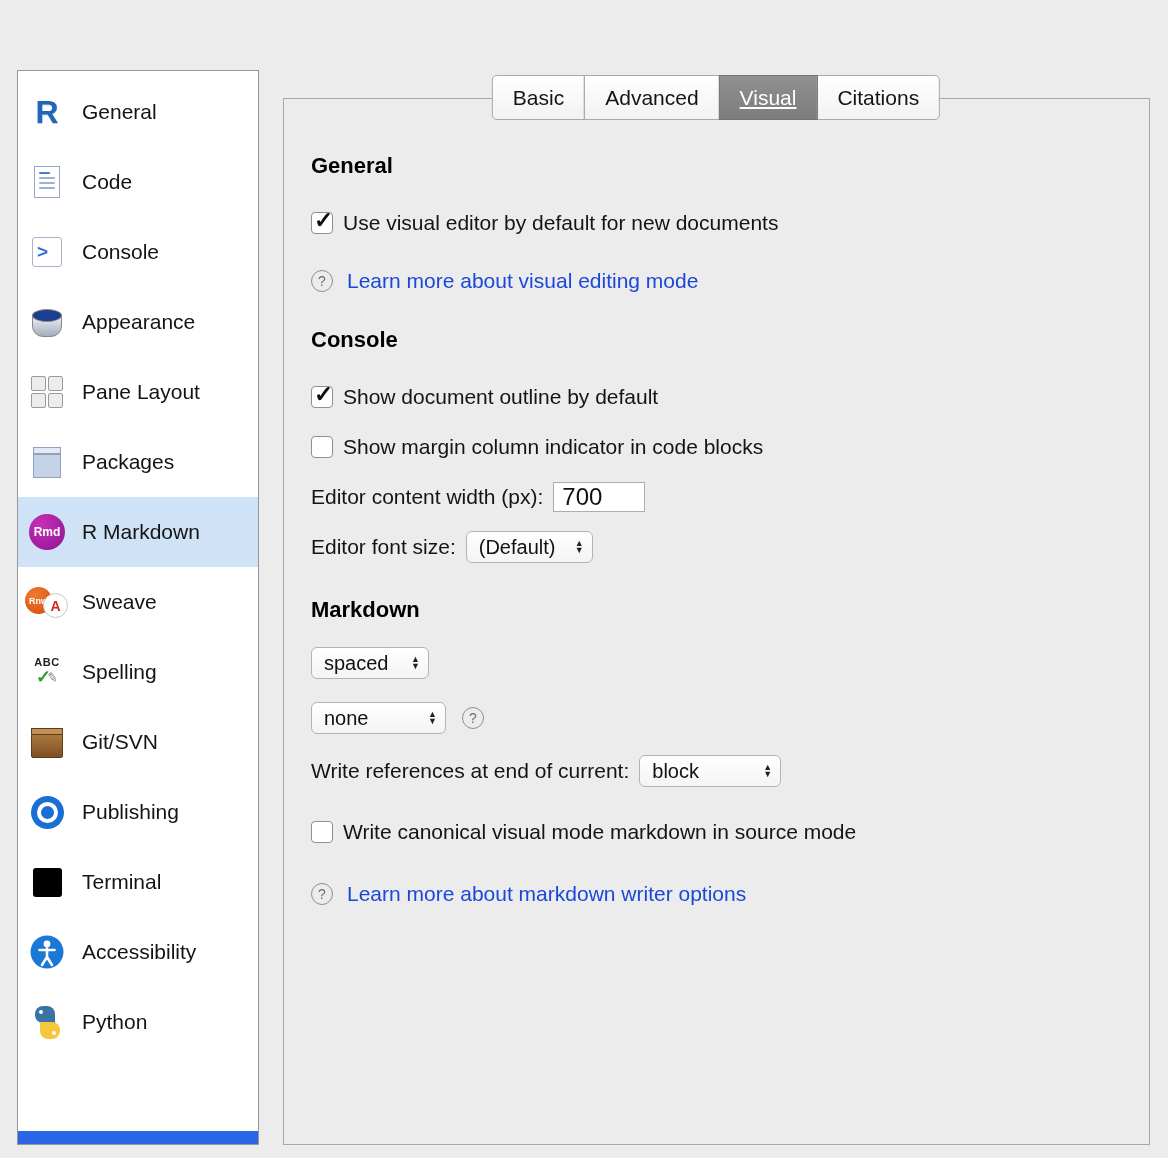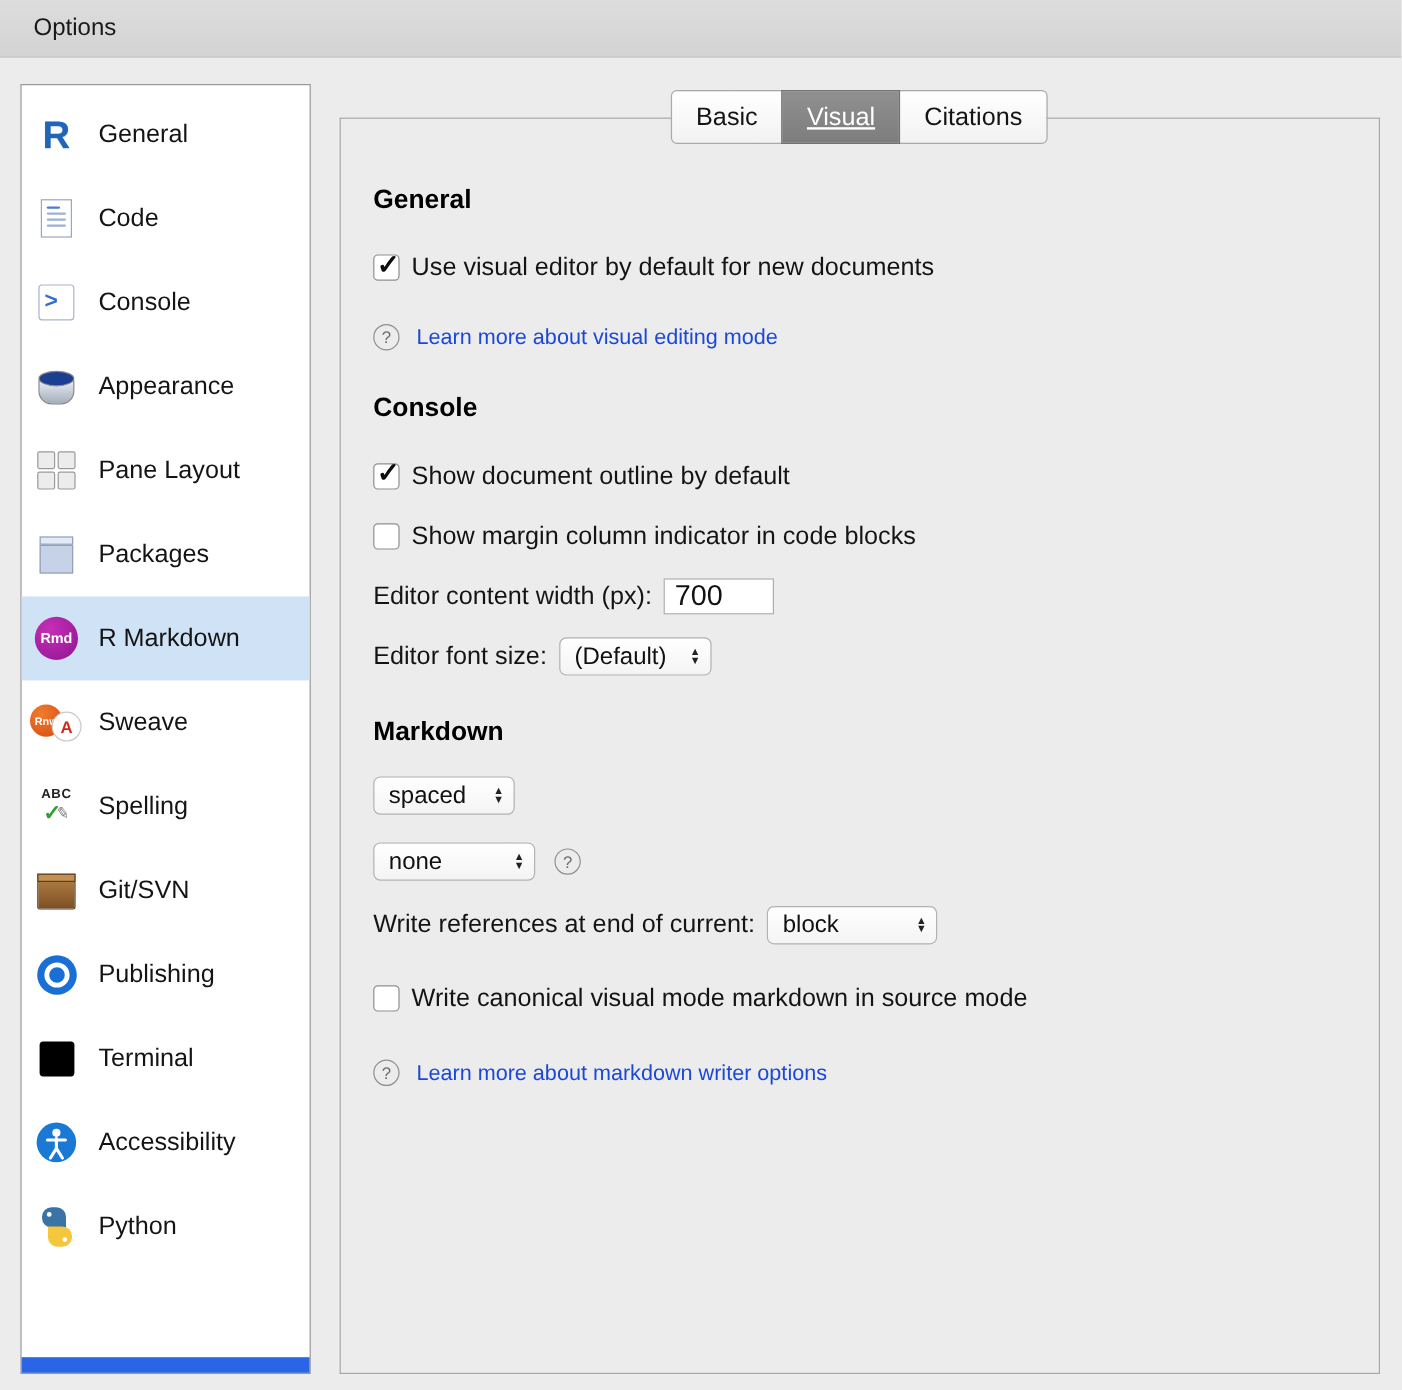--- a/index.html
+++ b/index.html
@@ -80,37 +80,34 @@
   .row{position:absolute;left:27px;height:34px;display:flex;align-items:center;gap:10px;white-space:nowrap;}
   .heading{font-weight:bold;font-size:22px;color:#000;}
   .lbl{font-size:21px;color:#141414;text-align:right;}
   .checkbox{width:22px;height:22px;min-width:22px;background:#fff;border:1.5px solid #8f8f8f;
             border-radius:4px;position:relative;display:inline-block;cursor:default;}
   .checkbox .mark{display:none;position:absolute;left:2px;top:-6px;font-size:23px;font-weight:bold;color:#0d0d0d;}
   .checkbox.checked .mark{display:block;}
   .qmark{width:22px;height:22px;min-width:22px;border-radius:50%;border:1.5px solid #8f8f8f;color:#6e6e6e;
          font-size:14px;display:flex;align-items:center;justify-content:center;}
   .helprow{gap:14px;}
-  .link{color:#1b48d8;font-size:18px;text-decoration:none;cursor:pointer;}
+  .link{color:#1b48d8;font-size:21px;text-decoration:none;cursor:pointer;}
   .textinput{width:92px;height:30px;border:1px solid #adadad;background:#fff;font-size:24px;
              font-family:inherit;padding:0 8px;color:#111;}
   .select{height:32px;background:linear-gradient(#ffffff,#f4f4f4);border:1px solid #b3b3b3;border-radius:6px;
           display:inline-flex;align-items:center;justify-content:space-between;padding:0 8px 0 12px;cursor:default;}
   .selval{font-size:20px;color:#111;}
   .spin{display:flex;flex-direction:column;align-items:center;margin-left:10px;}
   .spin i{font-style:normal;font-size:9px;line-height:7px;color:#222;}
 </style>
 </head>
 <body>
 
 <div class="screen">
 
-  <div class="titlebar">
-    <span class="title">Options</span>
-  </div>
 
   <div class="sidebar">
     <div class="side-items">
 
       <div class="side-item">
         <span class="icw">
             <span class="ric">R</span>
           </span>
         <span class="slbl">General</span>
       </div>
@@ -240,20 +237,23 @@
         <span class="slbl">Python</span>
       </div>
 
     </div>
     <div class="side-bottom-bar"></div>
   </div>
 
   <div class="tabbar">
     <div class="tab">
       <span>Basic</span>
+    </div>
+    <div class="tab">
+      <span>Advanced</span>
     </div>
     <div class="tab checked">
       <span>Visual</span>
     </div>
     <div class="tab">
       <span>Citations</span>
     </div>
   </div>
 
   <div class="panel">

